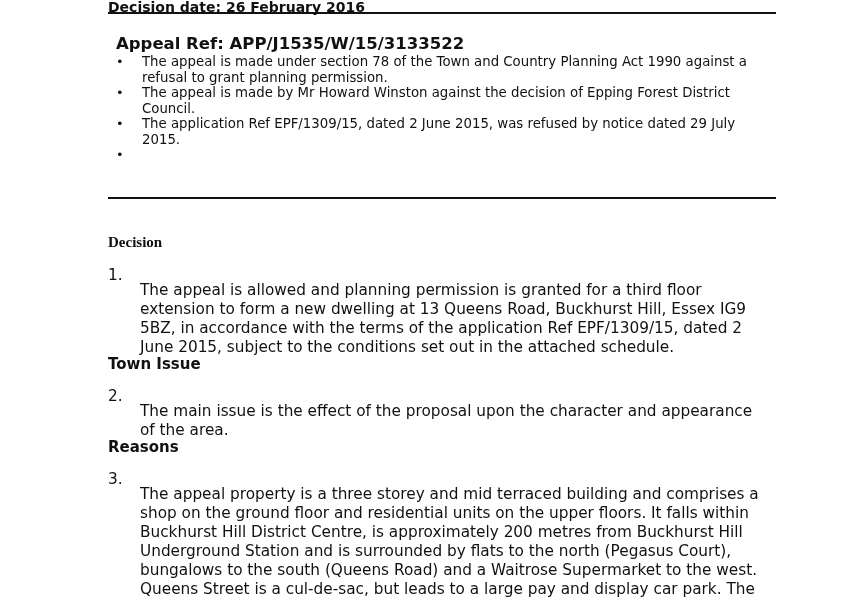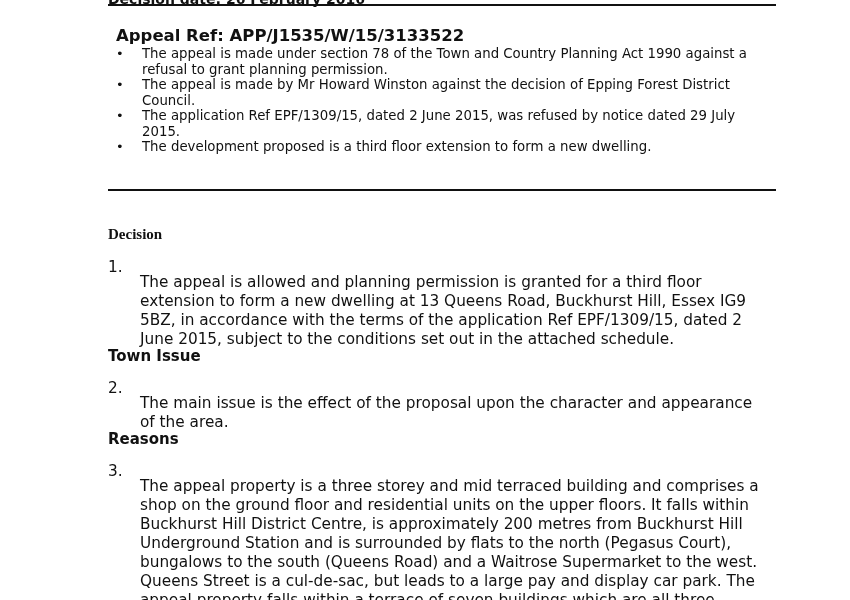--- a/index.html
+++ b/index.html
@@ -11,21 +11,21 @@
       overflow: hidden;
     }
     body {
       font-family: "DejaVu Sans", "Liberation Sans", sans-serif;
       color: #111111;
       position: relative;
     }
     .page {
       position: absolute;
       left: 0;
-      top: 0;
+      top: 8px;
       width: 850px;
       height: 496px;
     }
     .topline {
       position: absolute;
       left: 108px;
       top: -9px;
       font-weight: bold;
       font-size: 14px;
       white-space: nowrap;
@@ -118,21 +118,20 @@
       <li>
         <span class="bullet">•</span>
         <span>The appeal is made by Mr Howard Winston against the decision of Epping Forest District Council.</span>
       </li>
       <li>
         <span class="bullet">•</span>
         <span>The application Ref EPF/1309/15, dated 2 June 2015, was refused by notice dated 29 July 2015.</span>
       </li>
       <li>
         <span class="bullet">•</span>
-        <span>The development proposed is a third floor extension to form a new dwelling.</span>
       </li>
     </ul>
   </div>
 
   <div class="rule-mid"></div>
 
   <div class="section-heading" style="top:226px;font-family:Liberation Serif, serif;">Decision</div>
   <div class="para" style="top:258px;">
     <span class="num">1.</span>
     <span class="text">The appeal is allowed and planning permission is granted for a third floor extension to form a new dwelling at 13 Queens Road, Buckhurst Hill, Essex IG9 5BZ, in accordance with the terms of the application Ref EPF/1309/15, dated 2 June 2015, subject to the conditions set out in the attached schedule.</span>

